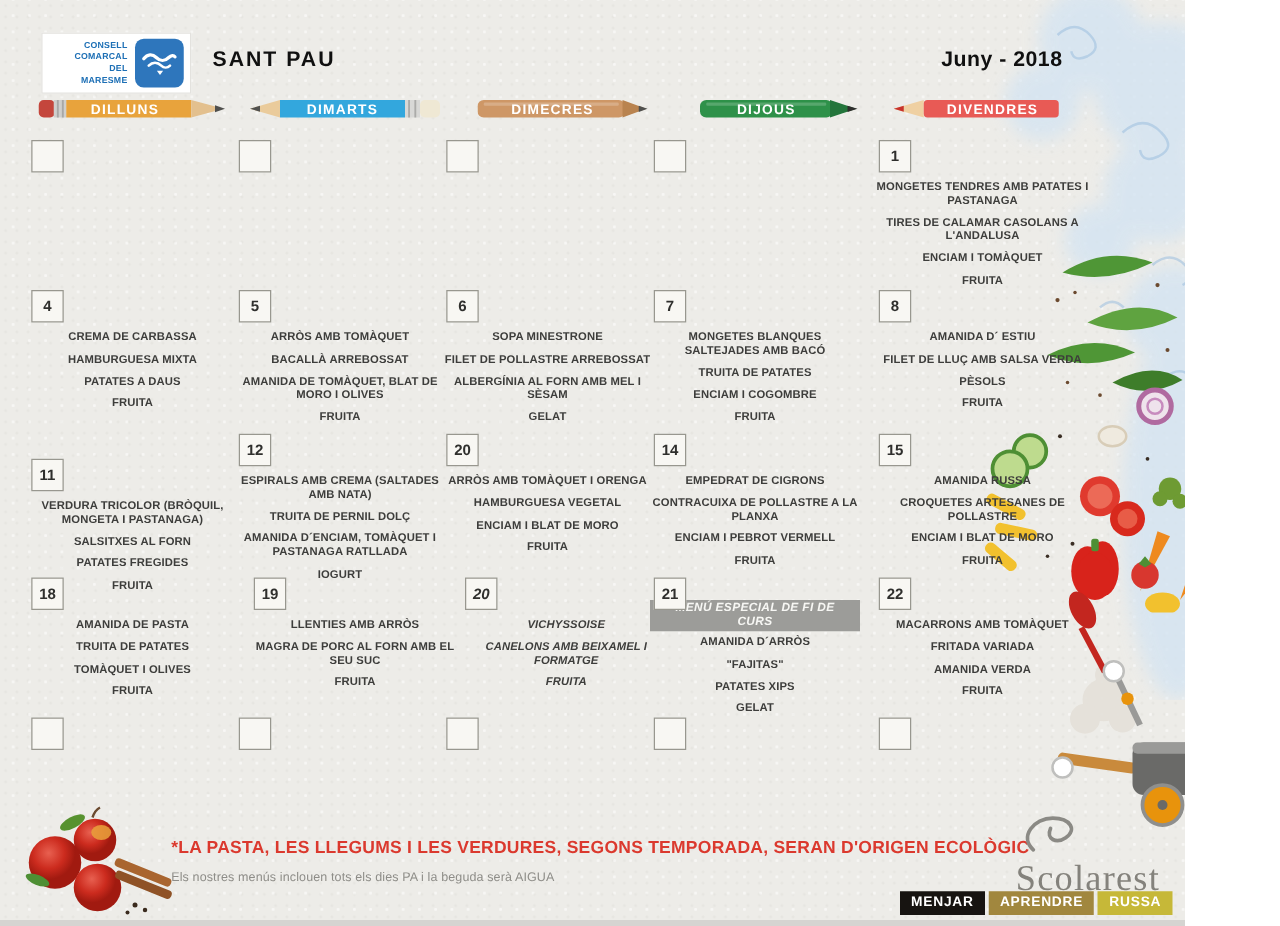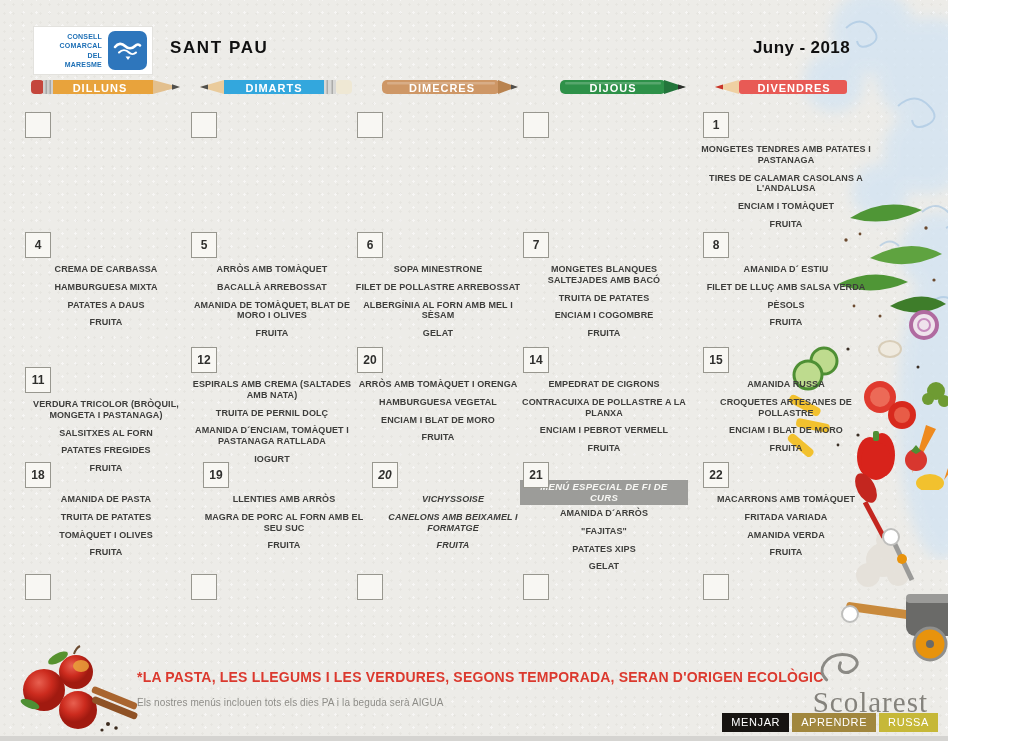--- a/index.html
+++ b/index.html
@@ -33,21 +33,21 @@
   .special-banner{display:inline-block;background:#9C9C99;color:#F7F7F4;font-size:9.5px;font-weight:bold;font-style:italic;
     padding:1px 5px 2px;letter-spacing:.3px;margin-bottom:3px}
   .menu-item{font-size:9px;font-weight:bold;color:#3D3D3B;line-height:1.2;margin-bottom:7px;letter-spacing:.1px}
 
   
   .note1{position:absolute;left:137px;top:697px;font-size:10px;color:#8E8D88;letter-spacing:.1px}
   .note2{position:absolute;left:137px;top:669px;font-size:14px;font-weight:bold;color:#DB392E;letter-spacing:.2px}
   .brand-wrap{position:absolute;right:20px;top:650px;}
   .brand-text{font-family:"Liberation Serif","DejaVu Serif",serif;font-size:29px;color:#84827C;letter-spacing:1px;line-height:1}
   .tagline{position:absolute;right:10px;top:713px;display:flex;gap:3px}
-  .tag{color:#fff;font-size:11px;font-weight:normal;padding:3px 9px 4px;letter-spacing:.6px}
+  .tag{color:#fff;font-size:11px;font-weight:bold;padding:3px 9px 4px;letter-spacing:.6px}
 
   .decor{position:absolute;pointer-events:none}
 </style>
 </head>
 <body>
 
 <div class="page">
 
   <svg class="decor" style="right:0;top:0" width="420" height="560" viewBox="0 0 420 560">
     <defs>

